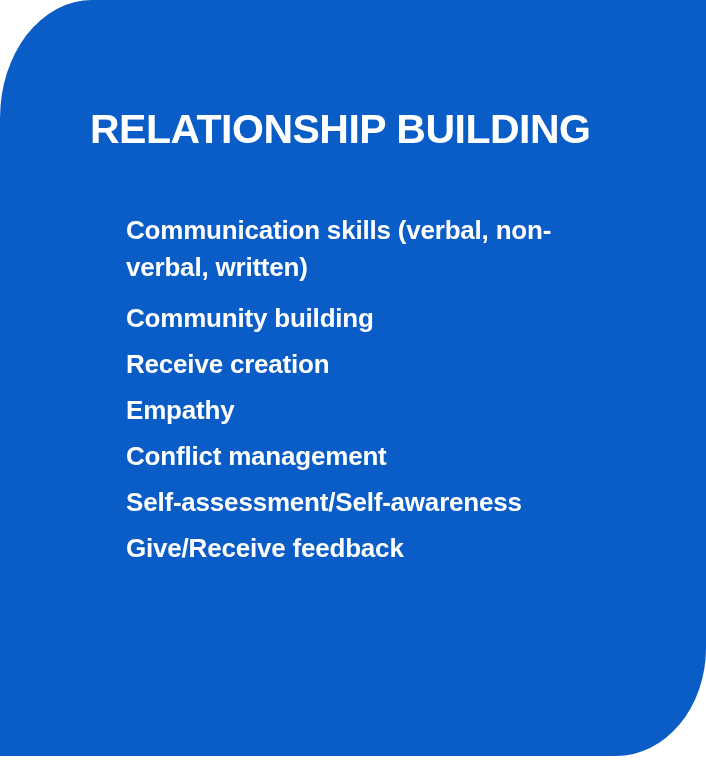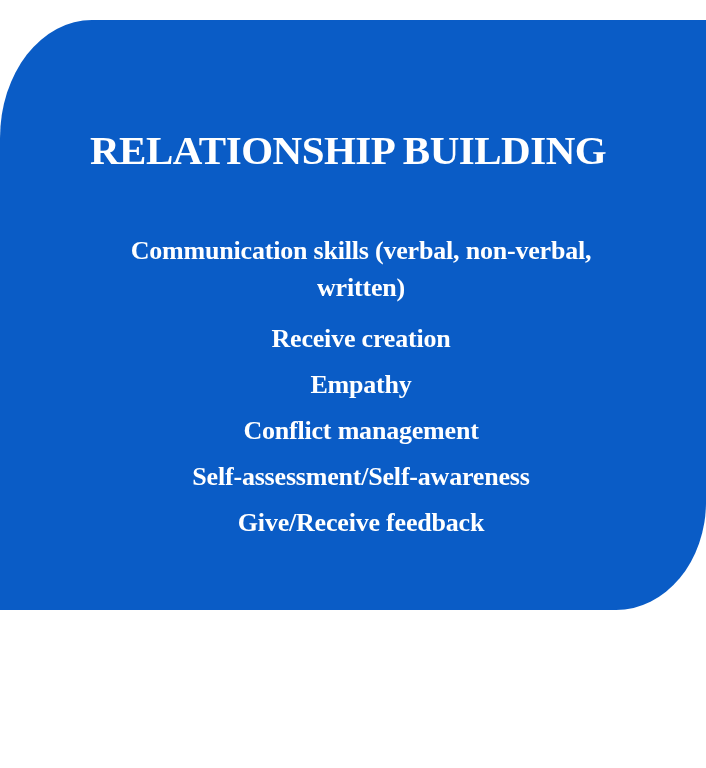--- a/index.html
+++ b/index.html
@@ -3,24 +3,23 @@
 <meta charset="utf-8">
 <style>
   html, body {
     margin: 0;
     padding: 0;
     background: #ffffff;
   }
   .canvas {
     position: relative;
     width: 706px;
-    height: 590px;
+    height: 756px;
     overflow: hidden;
-    font-family: Liberation Serif, serif;
-    margin-top: 20px;
+    font-family: Liberation Sans, sans-serif;
   }
   .card {
     position: absolute;
     inset: 0;
     background: var(--card-bg, #0a5cc6);
     color: var(--card-text, #ffffff);
     border-top-left-radius: 92px 118px;
     border-bottom-right-radius: 90px 108px;
   }
   .card-title {
@@ -42,34 +41,34 @@
     margin: 0;
     padding: 0;
     list-style: none;
     font-size: 26px;
     font-weight: 700;
     letter-spacing: -0.2px;
   }
   .skills-list li {
     line-height: 37px;
     margin-bottom: 9px;
-    text-align: center;
   }
   .skills-list li:first-child {
     margin-bottom: 14px;
   }
 </style>
 </head>
 <body>
 
 <div class="canvas">
   <div class="card">
     <h1 class="card-title">RELATIONSHIP BUILDING</h1>
     <ul class="skills-list">
         <li>Communication skills (verbal, non-verbal, written)</li>
+        <li>Community building</li>
         <li>Receive creation</li>
         <li>Empathy</li>
         <li>Conflict management</li>
         <li>Self-assessment/Self-awareness</li>
         <li>Give/Receive feedback</li>
       </ul>
   </div>
 </div>
 
 </body></html>

